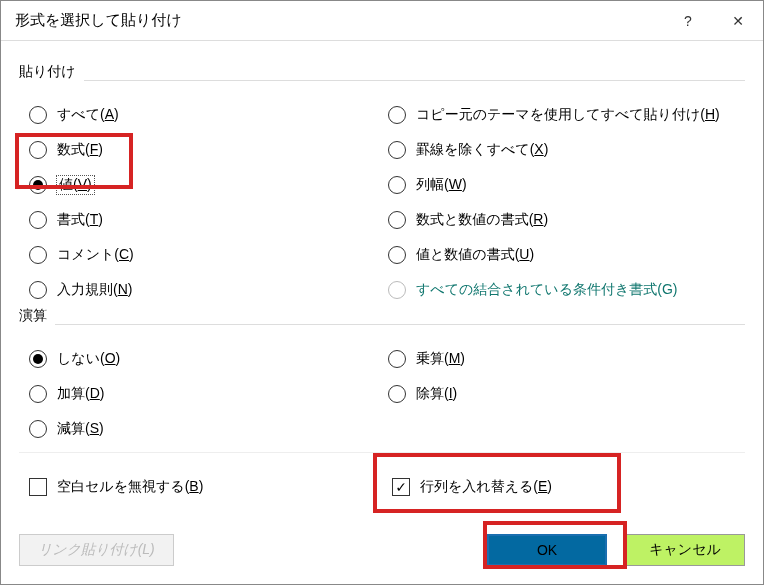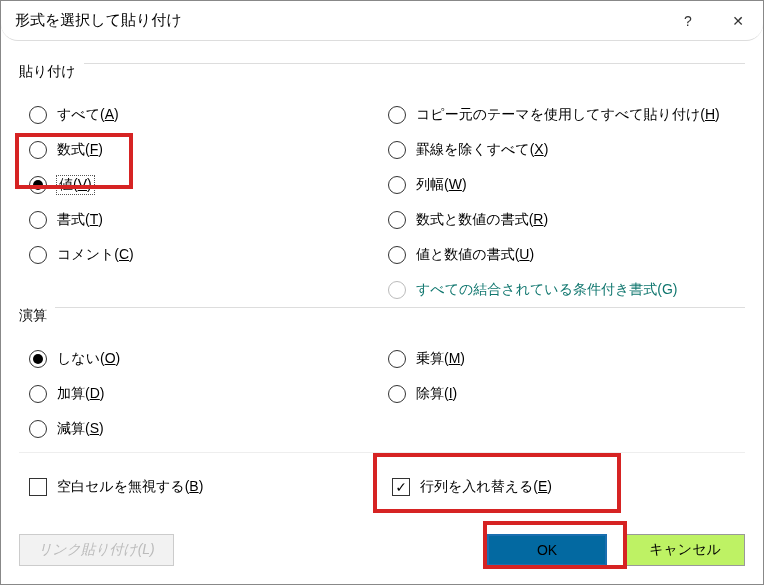--- a/index.html
+++ b/index.html
@@ -17,39 +17,38 @@
     background: #fff;
     display: flex;
     flex-direction: column;
   }
   .titlebar {
     height: 40px;
     display: flex;
     align-items: center;
     border-bottom: 1px solid #ddd;
     padding: 0 0 0 14px;
-    border-radius: 17px;
   }
   .titlebar .title { flex: 1; font-size: 15px; }
   .titlebar .sysbtn {
     width: 50px;
     height: 40px;
     display: flex;
     align-items: center;
     justify-content: center;
     font-family: sans-serif;
     color: #333;
   }
   .body {
     flex: 1;
     padding: 14px 18px 0 18px;
   }
   .group-line {
     display: flex;
-    align-items: flex-start;
+    align-items: flex-end;
     margin: 8px 0 4px 0;
   }
   .group-line .gtxt { margin-right: 8px; }
   .group-line .rule { flex:1; height:1px; background:#ddd; }
   .cols {
     display: flex;
   }
   .col {
     flex: 1;
     padding-top: 4px;
@@ -207,20 +206,24 @@
             <span class="lbl dotted"><span>値</span>(<span class="accel">V</span>)</span>
           </div>
         <div class="radio-row">
             <span class="radio"></span>
             <span class="lbl"><span>書式</span>(<span class="accel">T</span>)</span>
           </div>
         <div class="radio-row">
             <span class="radio"></span>
             <span class="lbl"><span>コメント</span>(<span class="accel">C</span>)</span>
           </div>
+        <div class="radio-row">
+            <span class="radio"></span>
+            <span class="lbl"><span>入力規則</span>(<span class="accel">N</span>)</span>
+          </div>
       </div>
       <div class="col">
         <div class="radio-row col2">
             <span class="radio"></span>
             <span class="lbl"><span>コピー元のテーマを使用してすべて貼り付け</span>(<span class="accel">H</span>)</span>
           </div>
         <div class="radio-row col2">
             <span class="radio"></span>
             <span class="lbl"><span>罫線を除くすべて</span>(<span class="accel">X</span>)</span>
           </div>

